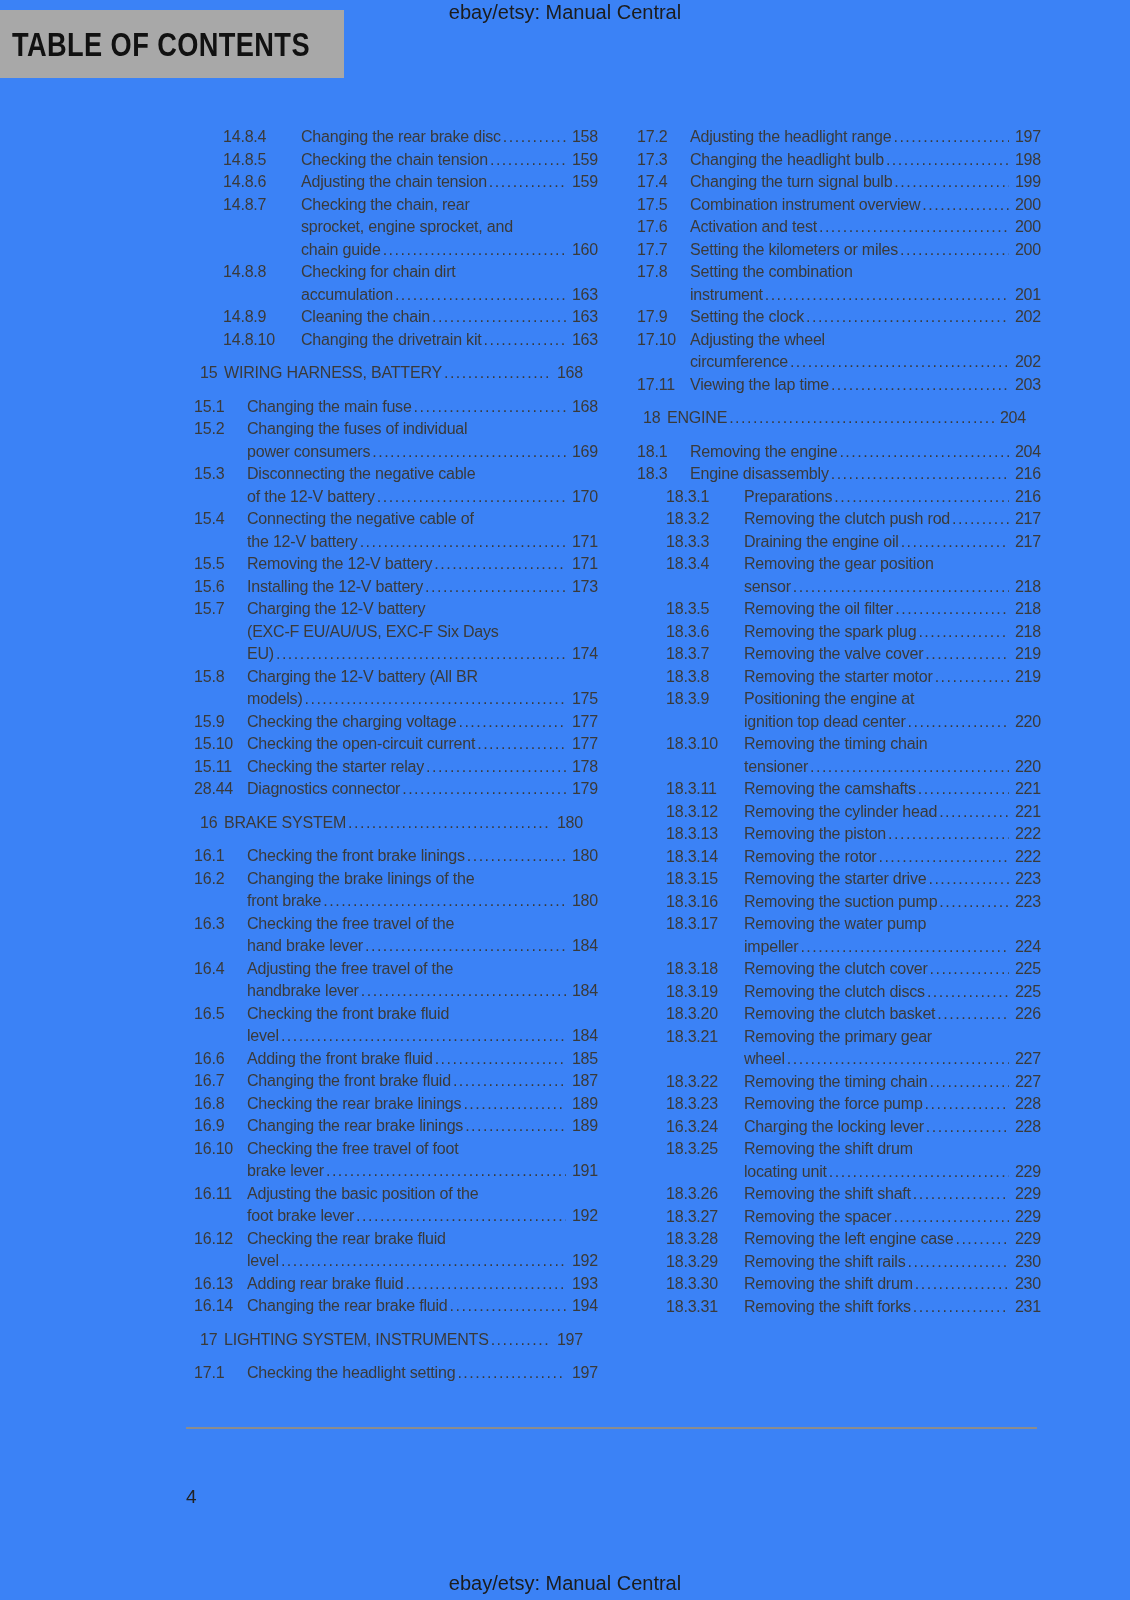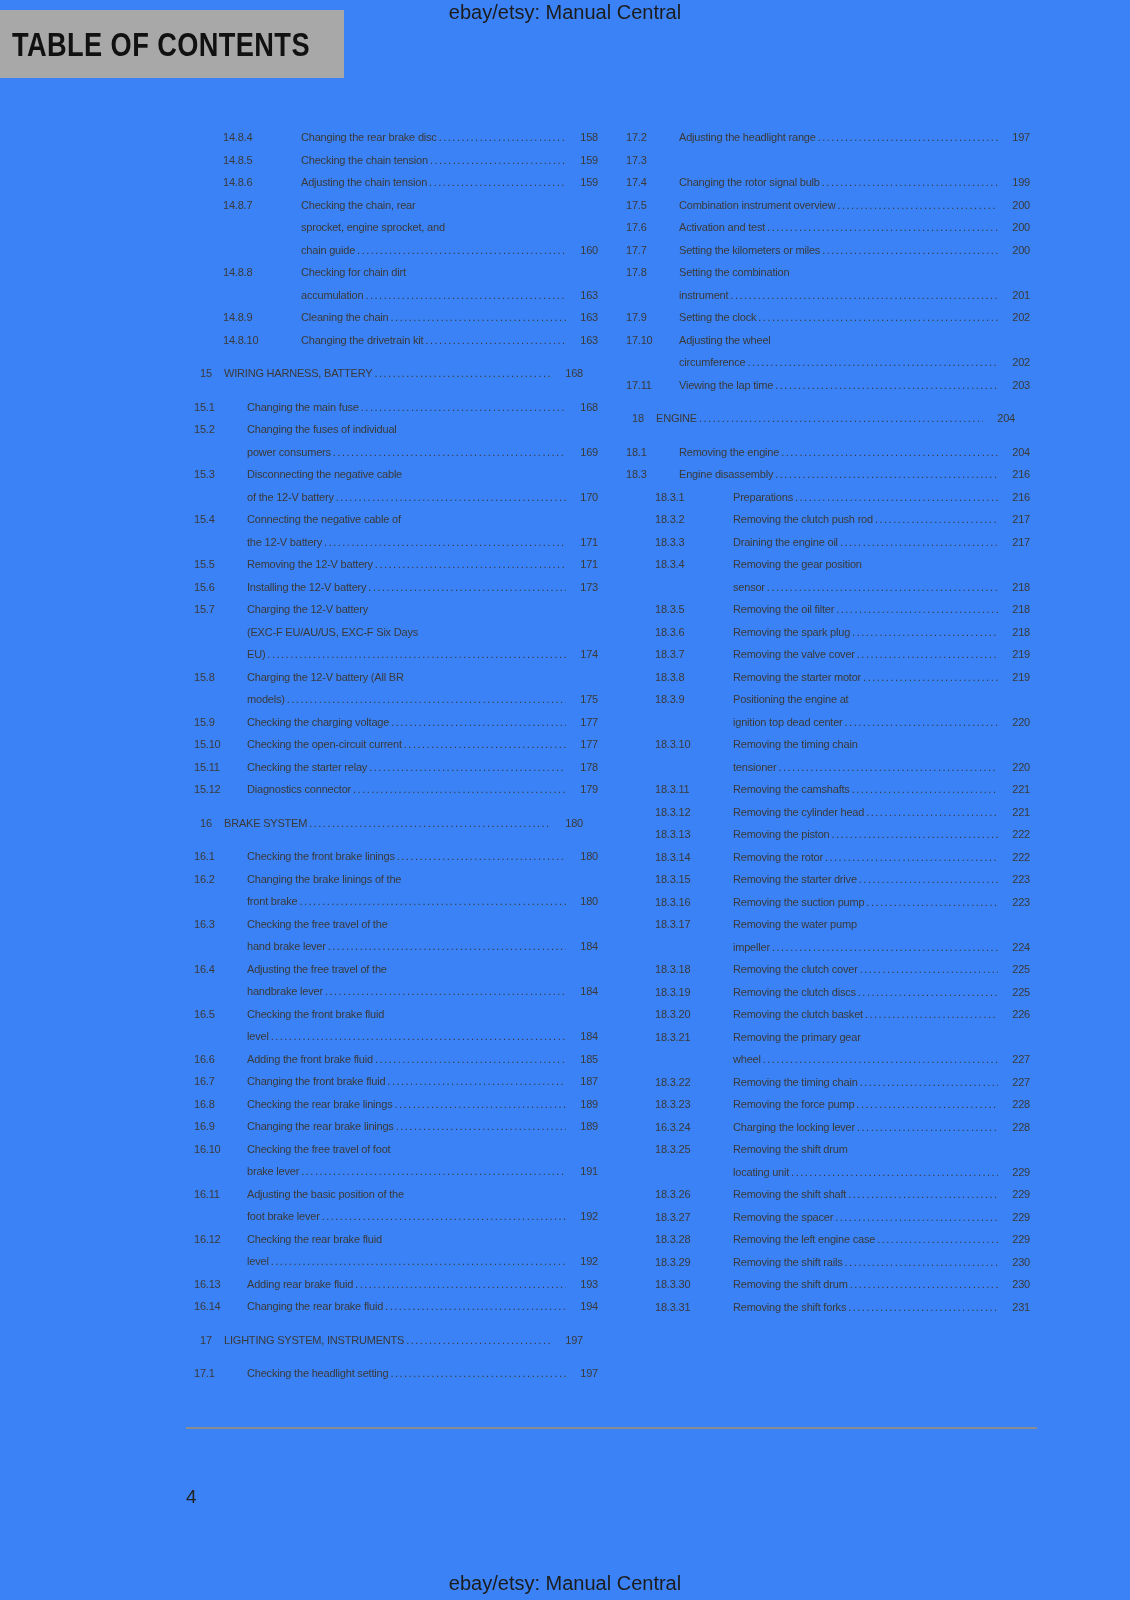--- a/index.html
+++ b/index.html
@@ -25,22 +25,22 @@
   }
   .banner-text{
     display:inline-block;
     font-size:34px;font-weight:bold;color:#111;
     transform:scaleX(0.8);transform-origin:left center;
     letter-spacing:0.5px;white-space:nowrap;
   }
   
   .toc{
     position:absolute;left:185px;top:126px;width:845px;
-    display:flex;gap:19px;
-    font-size:11px;line-height:22.5px;letter-spacing:-0.2px;
+    display:flex;gap:30px;
+    font-size:16px;line-height:22.5px;letter-spacing:-0.2px;
   }
   .col{width:413px;flex-shrink:0;}
   .entry{display:flex;align-items:flex-start;}
   .entry .num{flex-shrink:0;}
   .entry .body{flex:1;min-width:0;}
   .lvl-section{margin:11px 15px;}
   .lvl-section .num{width:24px;}
   .lvl-sub{padding-left:9px;}
   .lvl-sub .num{width:53px;}
   .lvl-subsub{padding-left:38px;}
@@ -270,21 +270,21 @@
           <span class="num">15.11</span>
           <span class="body">
             <span class="line last">
               <span class="text">Checking the starter relay</span>
               <span class="dots"></span>
               <span class="pg">178</span>
             </span>
           </span>
         </div>
         <div class="entry lvl-sub">
-          <span class="num">15.12</span>
+          <span class="num">28.44</span>
           <span class="body">
             <span class="line last">
               <span class="text">Diagnostics connector</span>
               <span class="dots"></span>
               <span class="pg">179</span>
             </span>
           </span>
         </div>
         <div class="entry lvl-section">
           <span class="num">16</span>
@@ -470,26 +470,33 @@
           <span class="body">
             <span class="line last">
               <span class="text">Adjusting the headlight range</span>
               <span class="dots"></span>
               <span class="pg">197</span>
             </span>
           </span>
         </div>
         <div class="entry lvl-sub">
           <span class="num">17.3</span>
+          <span class="body">
+            <span class="line last">
+              <span class="text">Changing the headlight bulb</span>
+              <span class="dots"></span>
+              <span class="pg">198</span>
+            </span>
+          </span>
         </div>
         <div class="entry lvl-sub">
           <span class="num">17.4</span>
           <span class="body">
             <span class="line last">
-              <span class="text">Changing the rotor signal bulb</span>
+              <span class="text">Changing the turn signal bulb</span>
               <span class="dots"></span>
               <span class="pg">199</span>
             </span>
           </span>
         </div>
         <div class="entry lvl-sub">
           <span class="num">17.5</span>
           <span class="body">
             <span class="line last">
               <span class="text">Combination instrument overview</span>

